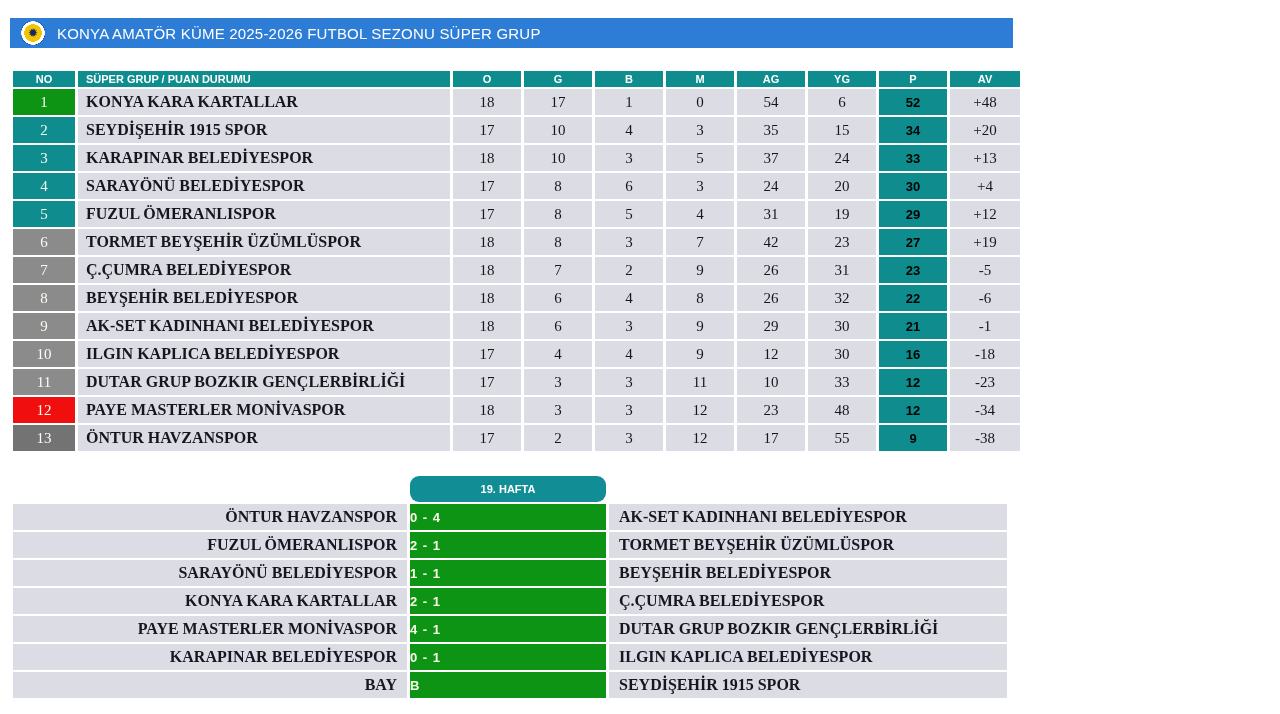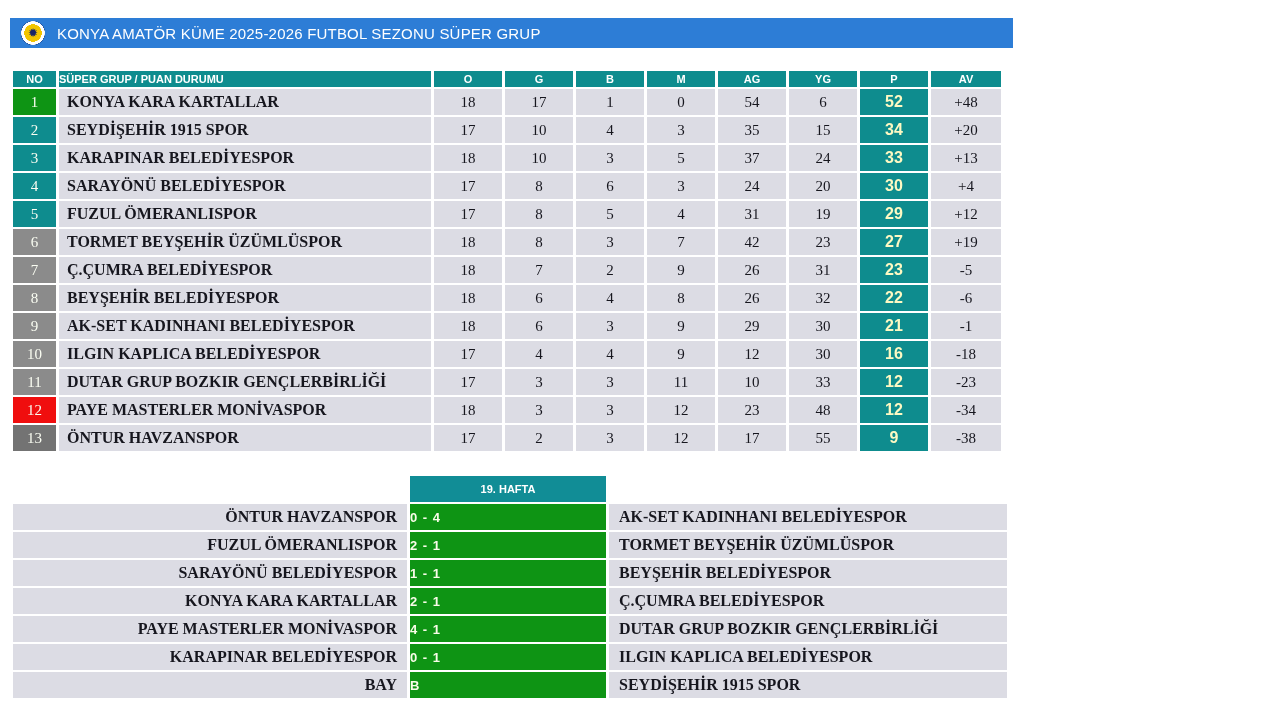--- a/index.html
+++ b/index.html
@@ -39,47 +39,47 @@
   
   table{border-collapse:separate;border-spacing:3px 2px;table-layout:fixed;}
   th,td{padding:0;vertical-align:middle;overflow:hidden;white-space:nowrap;}
 
   
   #standings{margin-top:21px;}
   #standings th{
     background:var(--teal);color:#ffffff;font-size:11px;font-weight:bold;
     height:16px;text-align:center;
   }
-  #standings th.left{text-align:left;padding-left:0;}
+  #standings th.left{text-align:left;padding-left:8px;}
   #standings td{height:26px;}
-  .w-no{width:43px;}
+  .w-no{width:62px;}
   .w-team{width:372px;}
   .w-num{width:68px;}
   .w-av{width:70px;margin-left:41px;}
   td.rank{
     text-align:center;color:var(--ranktext);
     font-family:"Liberation Serif","DejaVu Serif",serif;font-size:15px;
   }
   td.team{
     background:var(--rowbg);color:var(--dark);padding-left:8px;
     font-family:"Liberation Serif","DejaVu Serif",serif;font-weight:bold;font-size:16px;
   }
   td.num{
     background:var(--rowbg);color:var(--dark);text-align:center;
     font-family:"Liberation Serif","DejaVu Serif",serif;font-size:15px;
   }
   td.pts{
-    background:var(--teal);color:#fef9c3;text-align:center;
-    font-weight:bold;font-size:16px;
+    background:var(--teal);color:#000000;text-align:center;
+    font-weight:bold;font-size:13px;
   }
 
   
   #fixtures{margin-top:21px;}
   .w-home{width:394px;}
-  .w-score{width:196px;}
+  .w-score{width:196px;border-radius:9px;}
   .w-away{width:398px;}
   #fixtures td{height:26px;}
   td.week-header{
     background:var(--weekteal);color:#ffffff;text-align:center;
     font-weight:bold;font-size:11px;height:17px;
   }
   td.spacer{background:transparent;}
   td.home{
     background:var(--rowbg);color:var(--dark);text-align:right;padding-right:10px;
     font-family:"Liberation Serif","DejaVu Serif",serif;font-weight:bold;font-size:16px;

